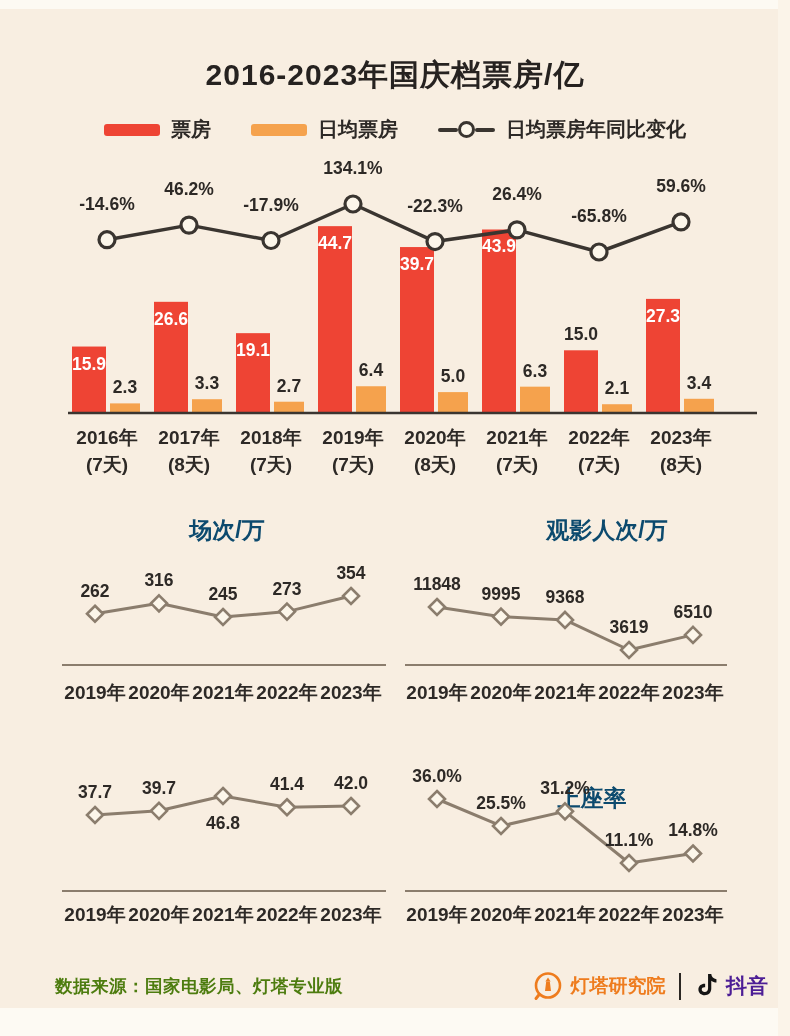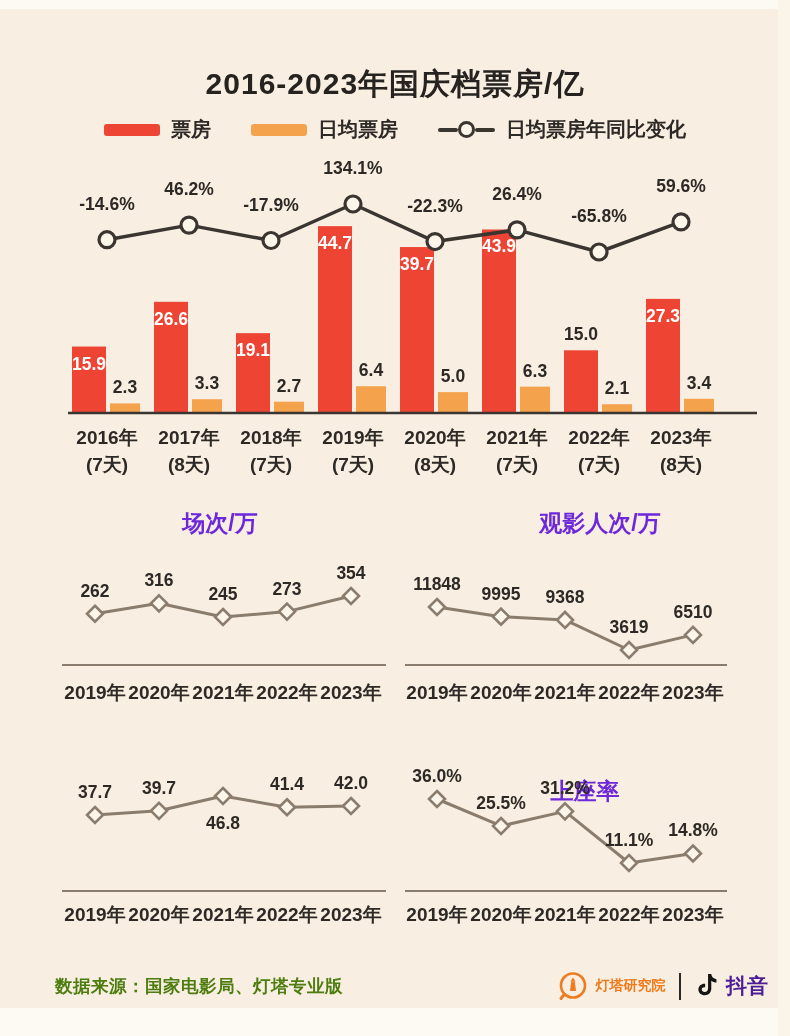--- a/index.html
+++ b/index.html
@@ -7,46 +7,46 @@
     position:relative;width:790px;height:1036px;margin:0 auto;
     background:#f8eee1;overflow:hidden;
     font-family:"Liberation Sans","DejaVu Sans",sans-serif;
     color:#2d2926;
   }
   .edge{position:absolute;left:0;right:0;background:#fdfaf3;}
   .edge.top{top:0;height:9px;}
   .edge.bottom{top:1008px;height:28px;}
   .edge.right{left:auto;top:0;right:0;width:12px;height:1036px;background:#fbf4e9;}
   h1.title{
-    position:absolute;top:64px;left:0;width:100%;margin:0;
+    position:absolute;top:55px;left:0;width:100%;margin:0;
     text-align:center;font-size:30px;font-weight:800;letter-spacing:1px;color:#262220;
   }
   .legend{
     position:absolute;top:116px;left:0;width:100%;
     display:flex;justify-content:center;align-items:flex-start;gap:40px;
   }
   .legend-item{display:flex;align-items:center;gap:11px;}
   .legend-label{font-size:20px;font-weight:bold;color:#2d2926;}
   .swatch{display:inline-block;width:56px;height:12px;border-radius:3px;}
   .swatch.red{background:#ee4434;}
   .swatch.orange{background:#f5a24d;}
   .line-marker{display:flex;align-items:center;}
   .line-marker .dash{display:inline-block;width:20px;height:4px;background:#3a3530;border-radius:2px;}
   .line-marker .circ{display:inline-block;width:11px;height:11px;border:3.5px solid #3a3530;border-radius:50%;background:#fcf6ea;}
-  h2.mini-title{position:absolute;margin:0;text-align:center;font-size:23px;font-weight:800;color:#6d28d9;}
+  h2.mini-title{position:absolute;margin:7px;text-align:center;font-size:23px;font-weight:800;color:#0c4a6e;}
   h2.t1{top:508px;left:40px;width:360px;}
   h2.t2{top:508px;left:420px;width:360px;}
   h2.t3{top:740px;left:40px;width:360px;}
   h2.t4{top:776px;left:405px;width:360px;}
   #chart-canvas{position:absolute;left:0;top:0;width:790px;height:1036px;}
   #chart-canvas text{font-family:"Liberation Sans","DejaVu Sans",sans-serif;}
   .footer{position:absolute;top:966px;left:0;width:100%;height:40px;}
   .source{position:absolute;left:55px;top:8px;font-size:17.5px;font-weight:bold;color:#4d7c0f;letter-spacing:.5px;}
   .brand{position:absolute;right:22px;top:0;display:flex;align-items:center;gap:7px;height:40px;}
-  .lab-name{font-size:14px;font-weight:800;color:#ee7c1e;}
+  .lab-name{font-size:19px;font-weight:800;color:#ee7c1e;}
   .divider{display:inline-block;width:2.5px;height:27px;background:#2b2723;margin:0 6px;}
   .douyin-name{font-size:21px;font-weight:800;color:#4c1d95;}
   .icon{display:inline-flex;align-items:center;}
 </style>
 </head>
 <body>
 
 <div class="page">
   <div class="edge top"></div>
   <div class="edge bottom"></div>

